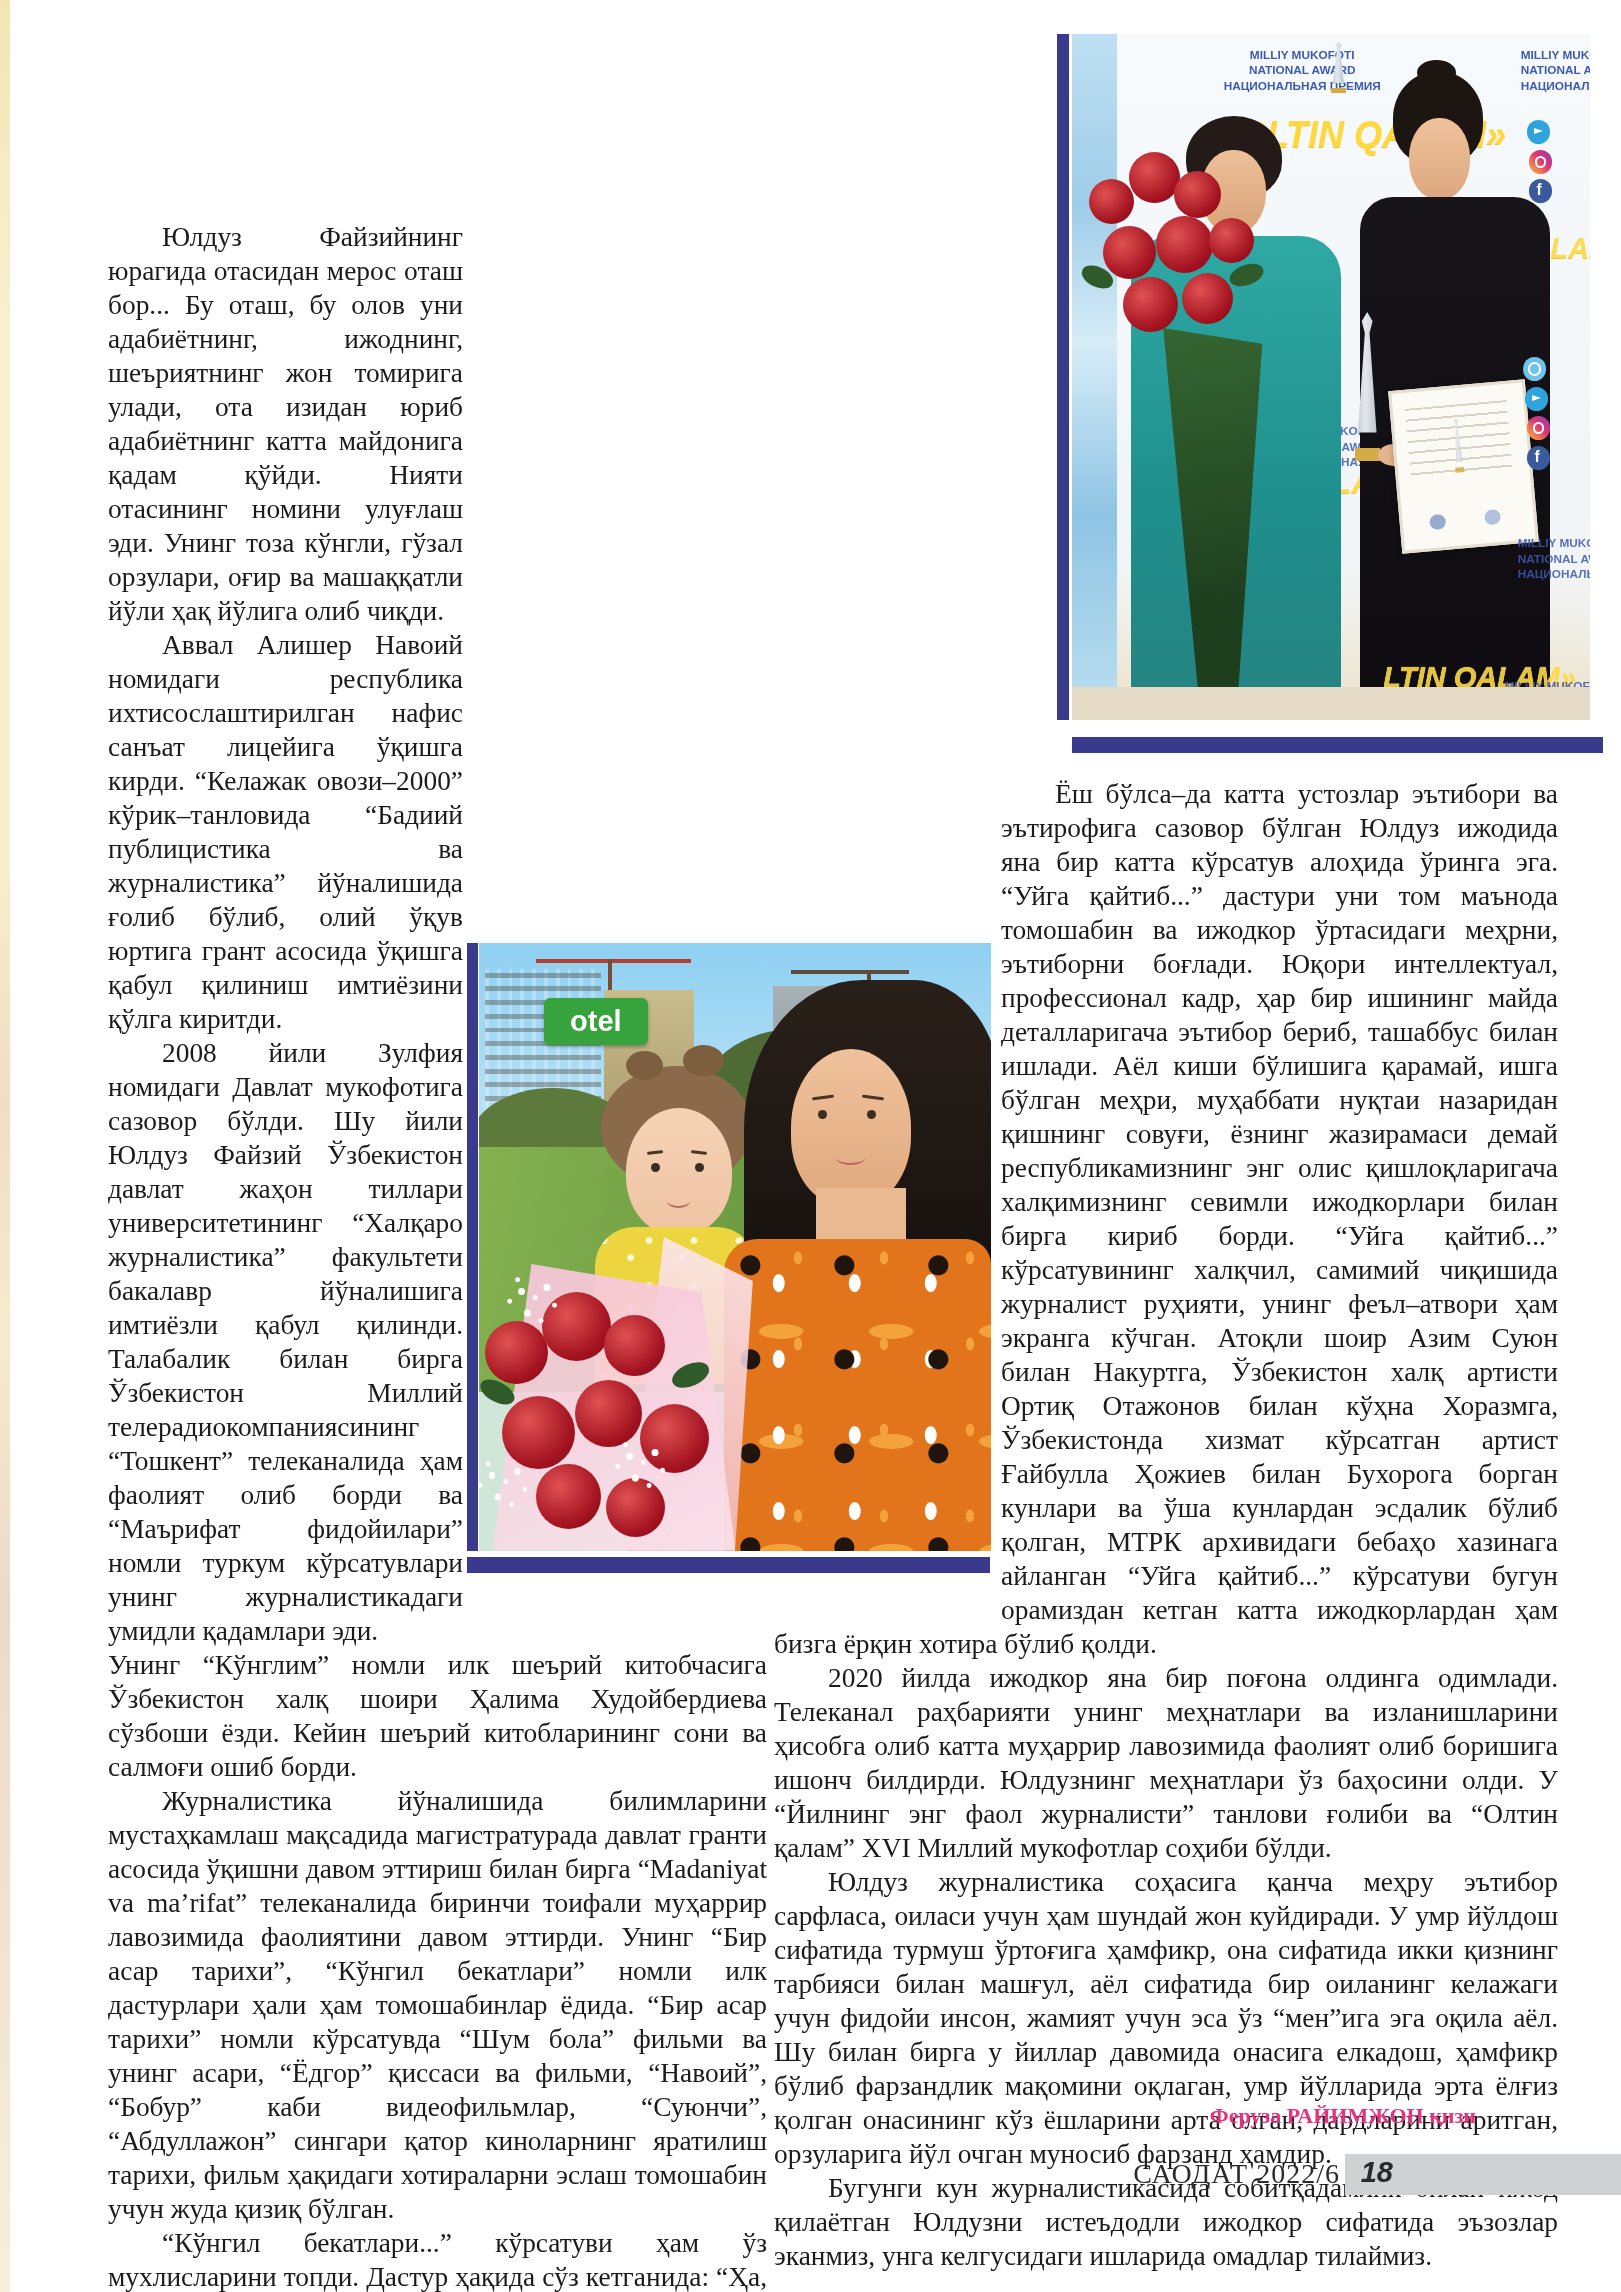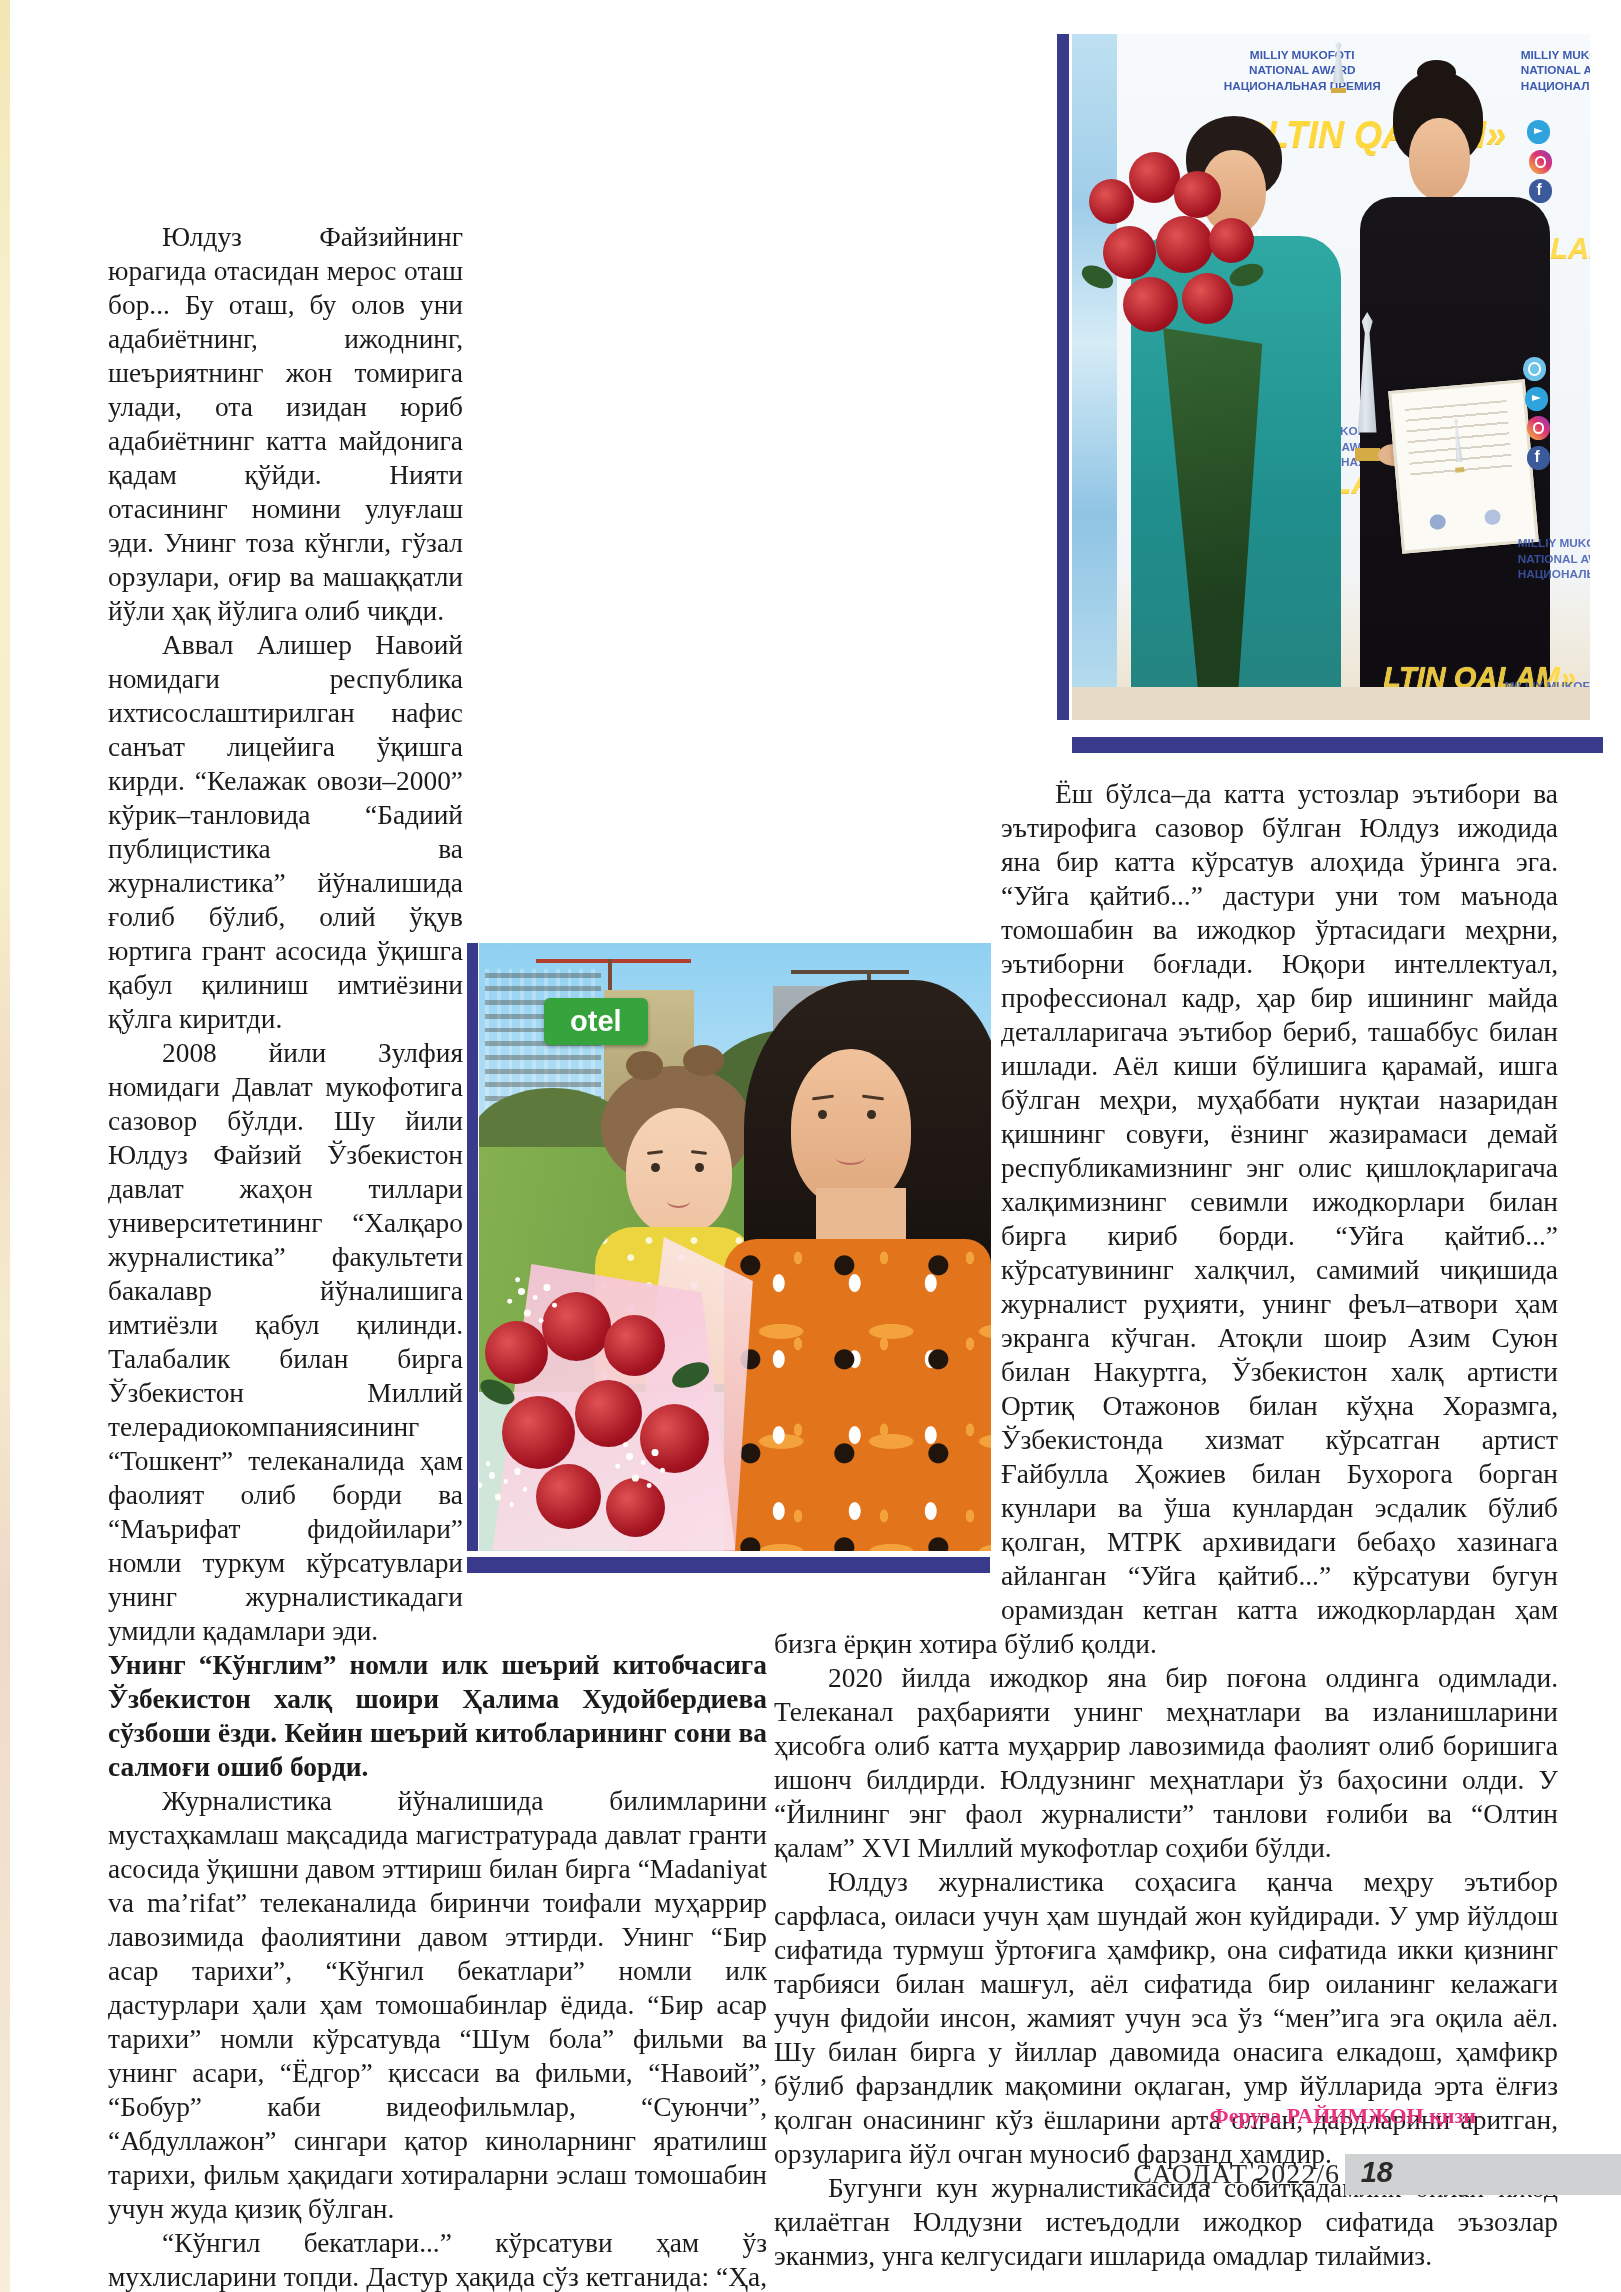--- a/index.html
+++ b/index.html
@@ -9,21 +9,21 @@
   .edge-strip{position:absolute;left:0;top:0;width:9.8px;height:100%;
     background:linear-gradient(180deg,#f3e6b4 0%,#f8f0ce 14%,#f7eecb 38%,#f1ddc4 48%,#f6ebce 58%,#eed9c8 70%,#f2e2cd 82%,#f7efd8 100%);}
   .header-bar{position:absolute;left:13.7px;right:0;top:118px;height:61px;background:#d3d4d6;z-index:1;}
   .header-title{position:absolute;left:182px;top:6.9px;font-family:"Liberation Sans",sans-serif;
     font-weight:700;font-size:41px;letter-spacing:2px;color:#ee2f8f;transform:scaleX(.8);transform-origin:left center;white-space:nowrap;}
   
   .col{position:absolute;text-align:justify;font-size:27.4px;line-height:34px;z-index:0;overflow-wrap:break-word;}
   .col-left{left:108px;top:220px;width:659px;height:2039px;}
   .col-right{left:774px;top:211px;width:784px;height:1960px;}
   .para{margin:0;text-indent:54px;}
-  .para.noind{text-indent:0;font-weight:bold;}
+  .para.noind{text-indent:0;}
   .spacer{background:transparent;}
   .sp-photo-mid-left{float:right;width:304px;height:665px;margin-top:735px;}
   .sp-photo-top{float:right;width:503px;height:566px;}
   .sp-photo-mid-right{float:left;width:227px;height:647px;margin-top:738px;}
   
   .photo-block{position:absolute;z-index:2;}
   .vbar{position:absolute;background:#3a3a8d;}
   .hbar{position:absolute;background:#3a3a8d;}
   .photo{position:absolute;overflow:hidden;}
   

